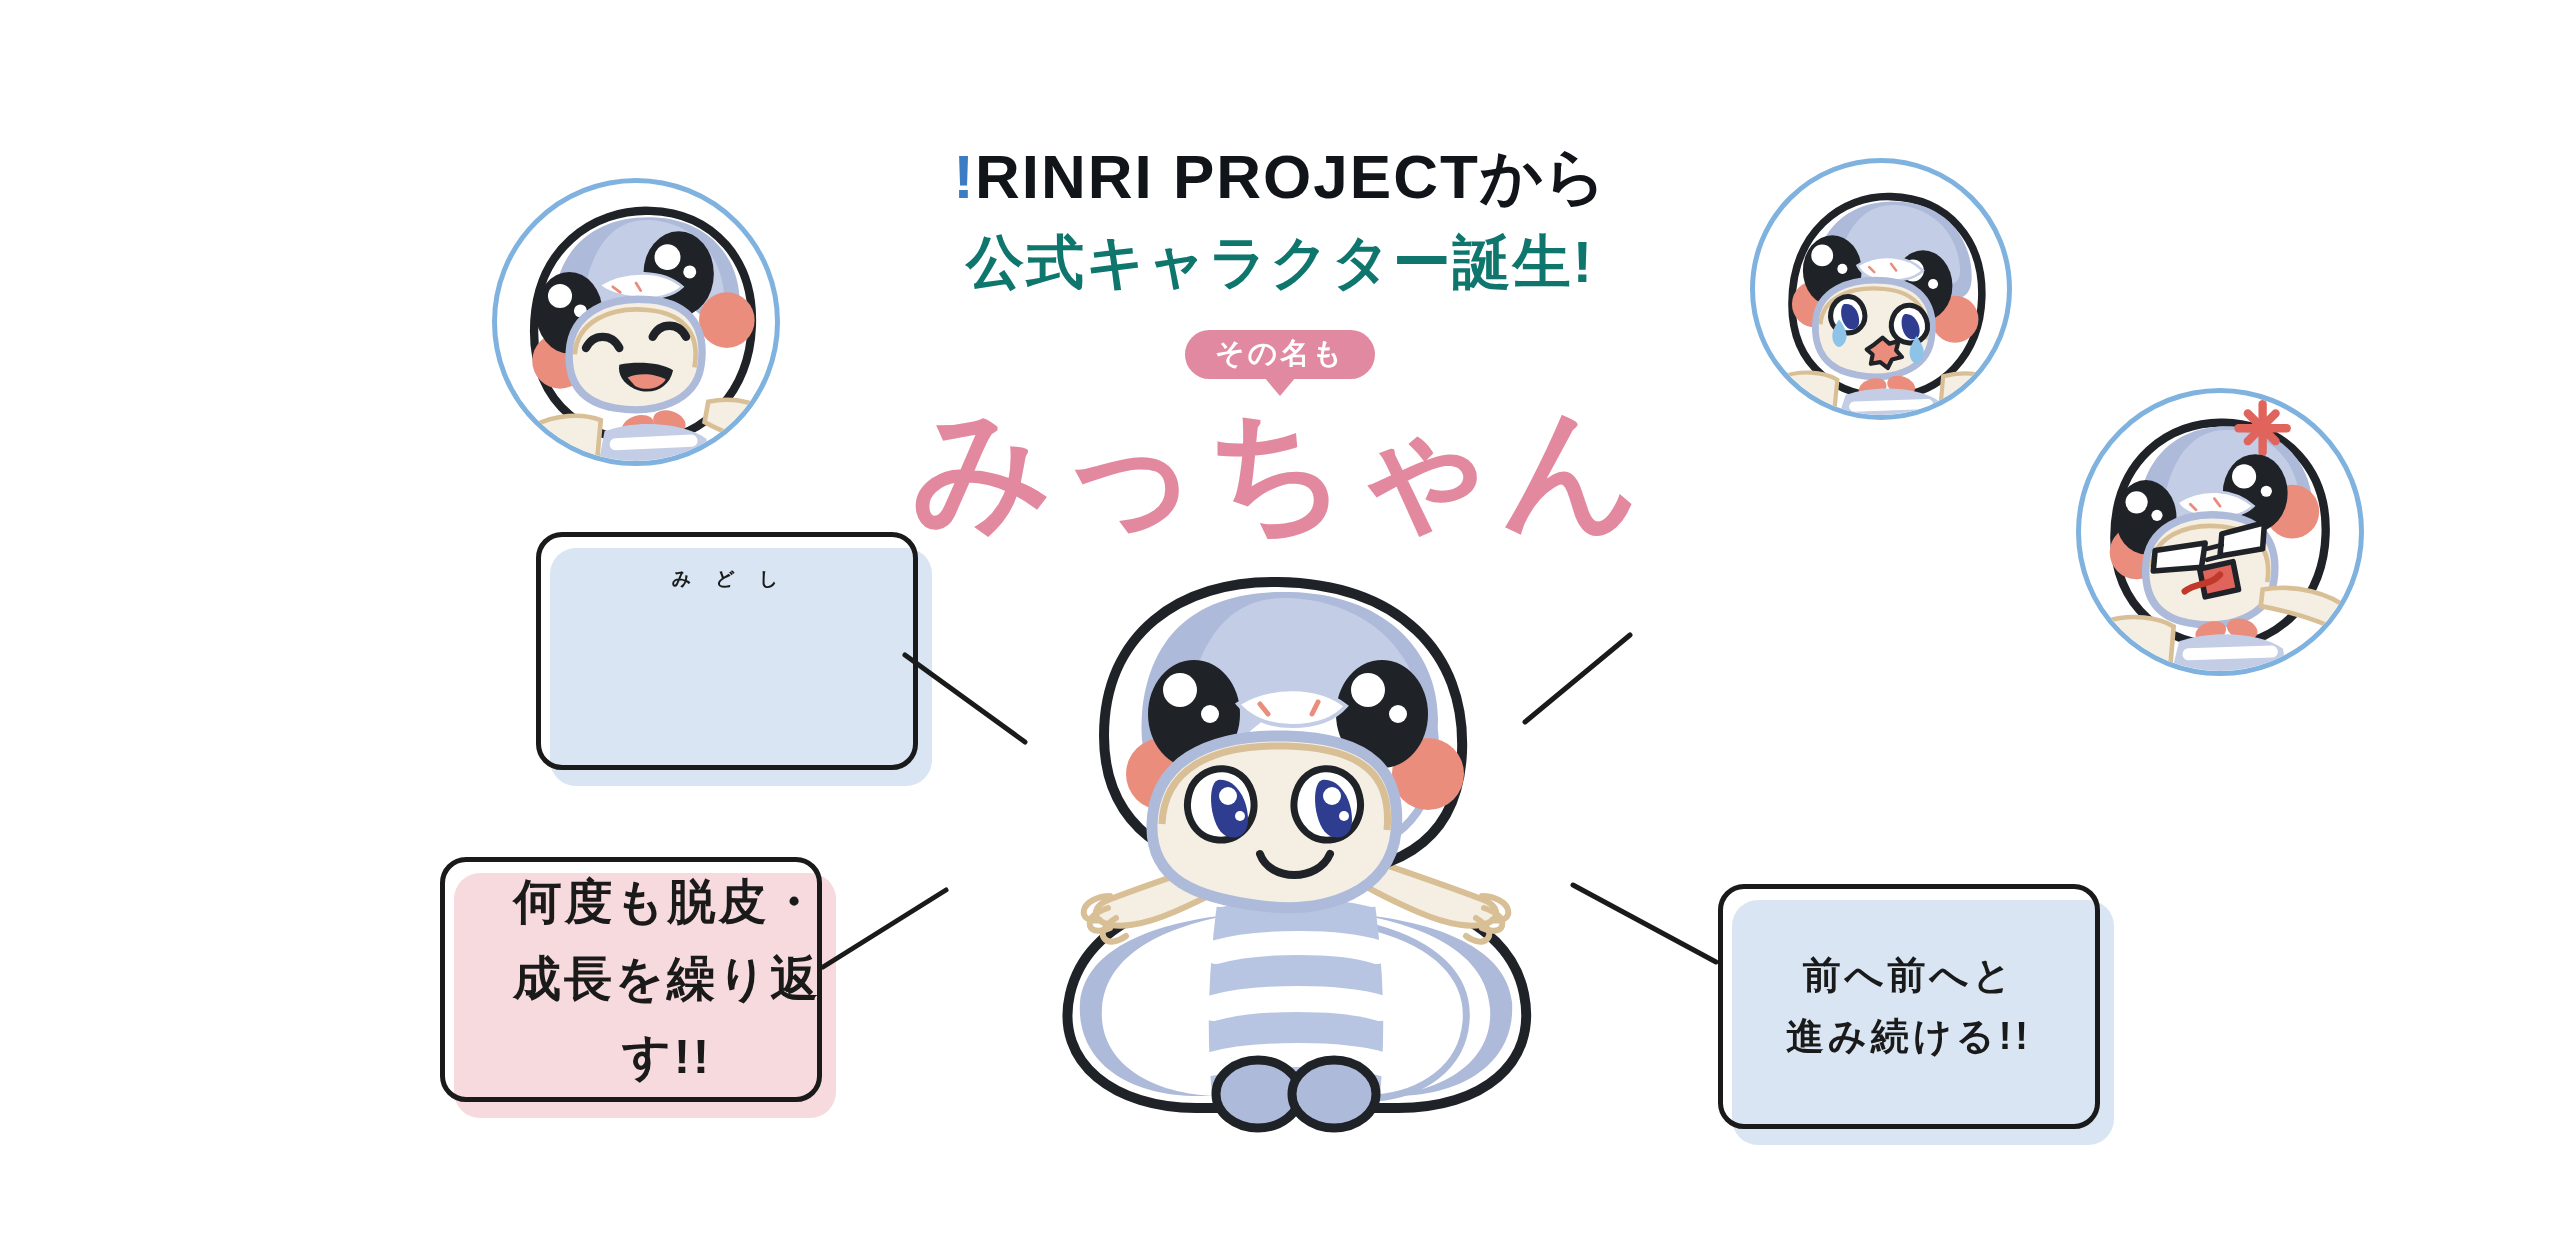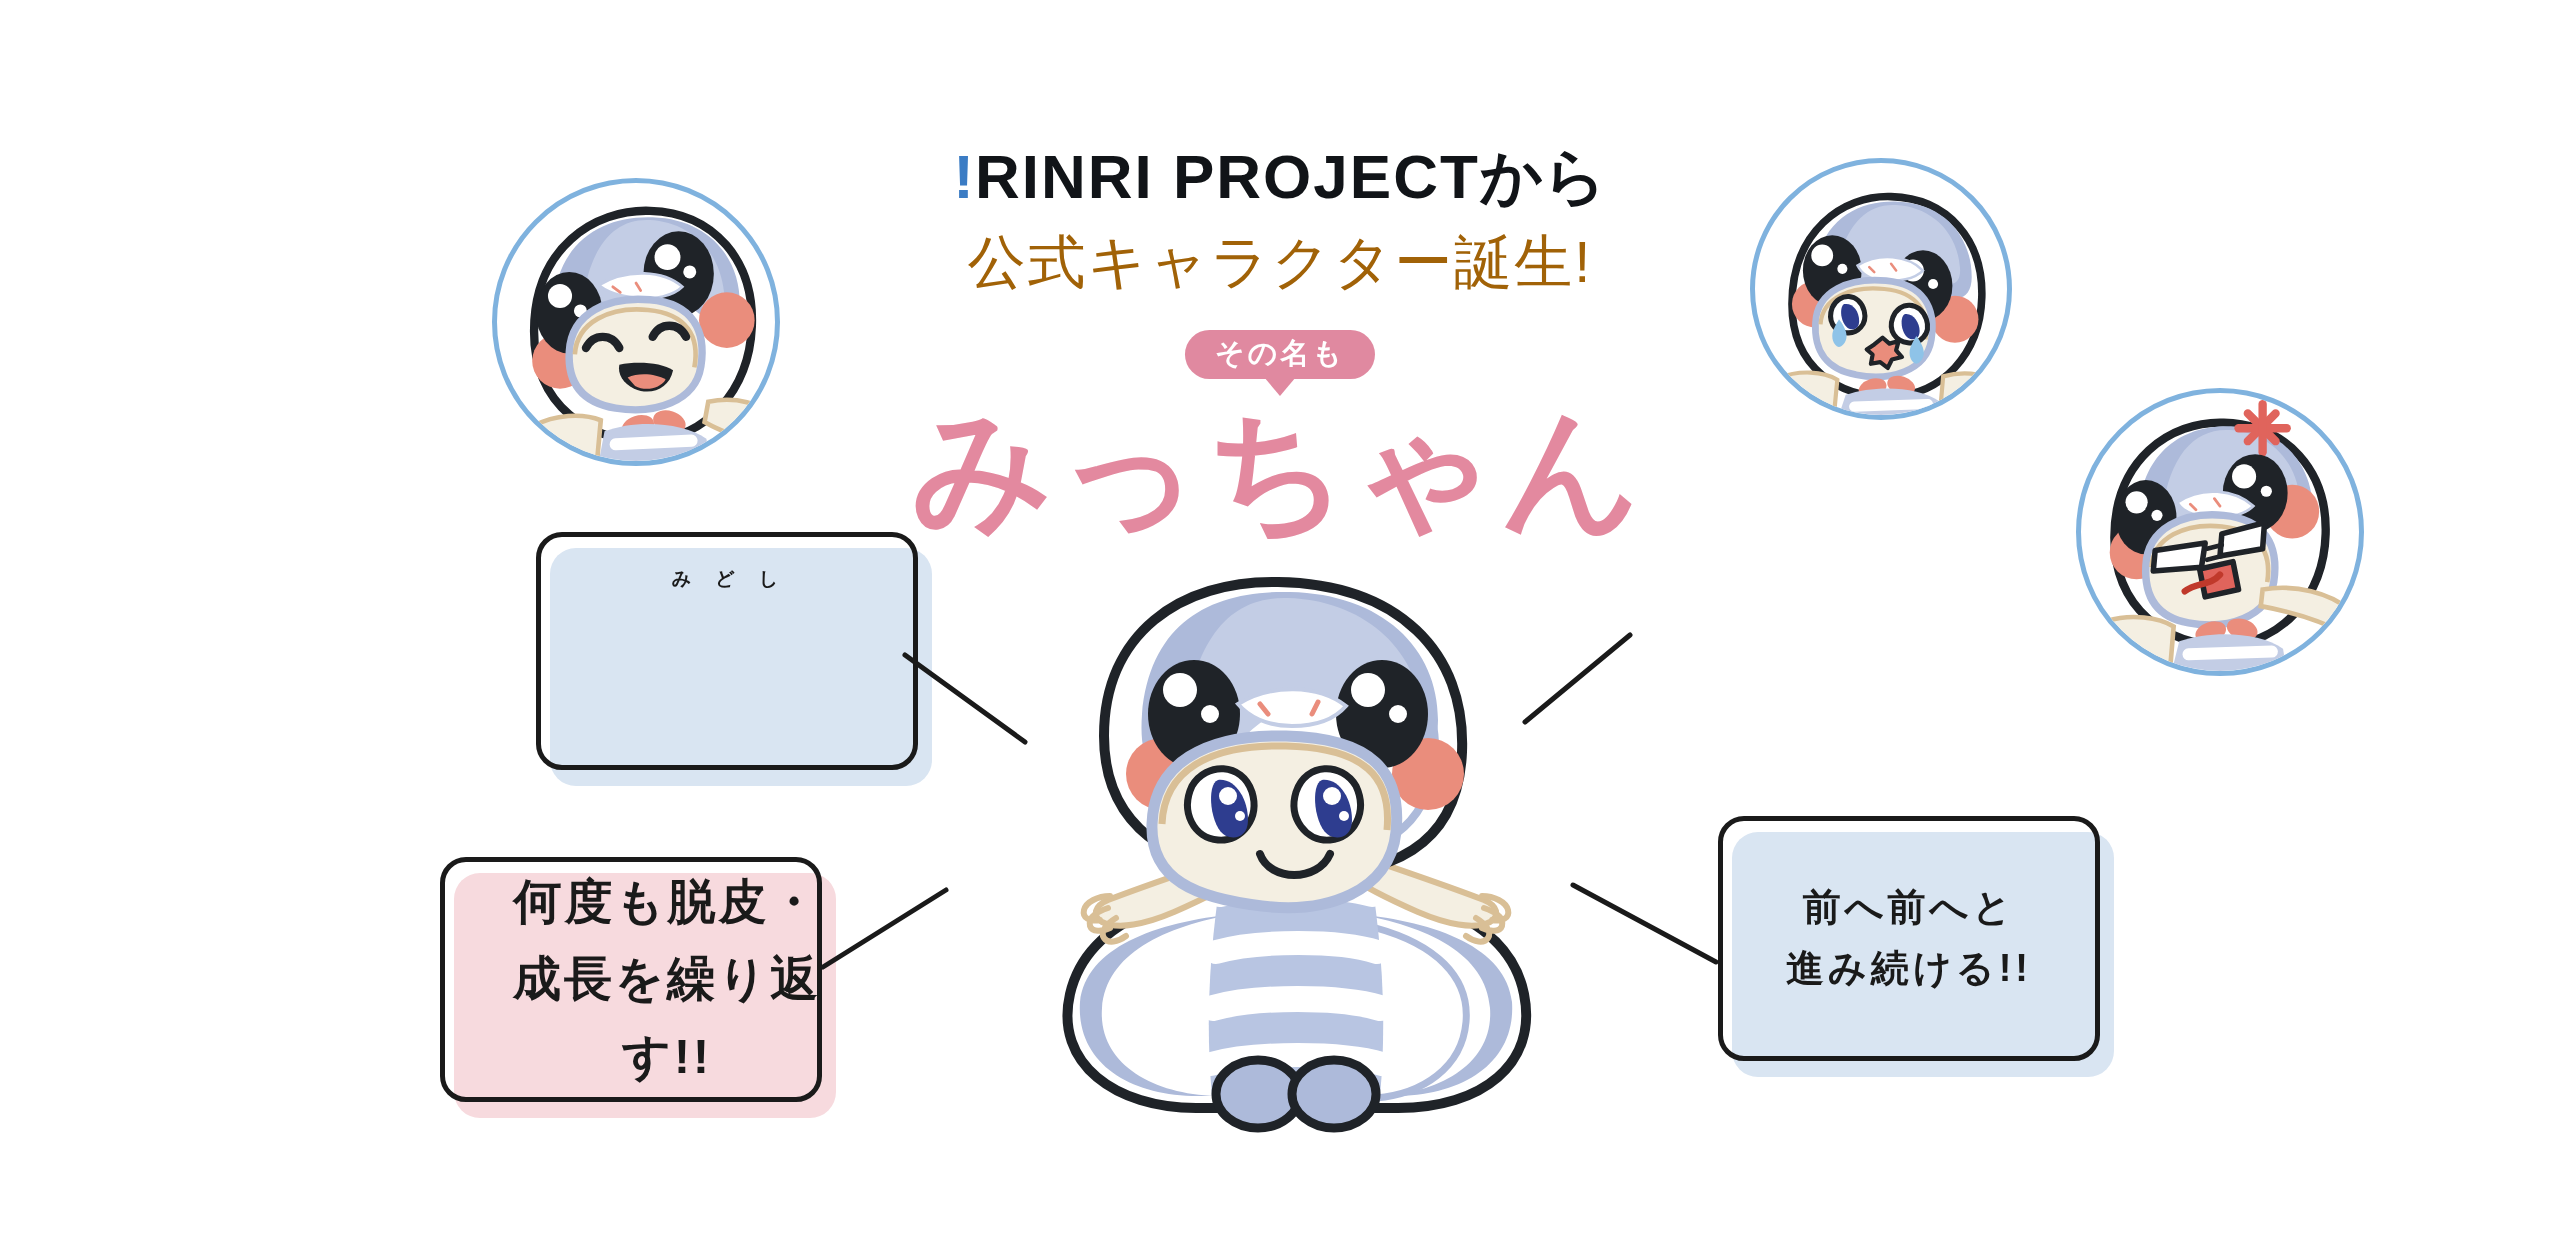--- a/index.html
+++ b/index.html
@@ -20,22 +20,22 @@
     font-size:62px;font-weight:bold;letter-spacing:1px;
     color:#111418;line-height:1;
   }
   .logo-bang{color:#3b7cc4;font-weight:bold;}
   .logo-main{font-weight:bold;letter-spacing:2px;}
   .logo-suffix{font-weight:bold;letter-spacing:0px;}
 
   .sub-line{
     position:absolute;left:50%;top:233px;transform:translateX(-50%);
     white-space:nowrap;
-    font-size:58px;font-weight:normal;letter-spacing:2px;
-    color:#a16207;line-height:1;
+    font-size:58px;font-weight:bold;letter-spacing:2px;
+    color:#0f766e;line-height:1;
   }
 
   
   .badge-wrap{position:absolute;left:50%;top:330px;transform:translateX(-50%);}
   .badge{
     background:#e089a0;color:#fff;
     border-radius:28px;
     padding:9px 30px 11px 30px;
     font-size:29px;font-weight:bold;letter-spacing:3px;
     line-height:1;white-space:nowrap;
@@ -318,21 +318,21 @@
   <div class="bubble pink" style="left:440px;top:857px;width:382px;height:245px;">
     <div class="shadow"></div>
     <div class="box"></div>
     <div class="txt" style="font-size:48px;letter-spacing:3px;margin-left:36px;">何度も脱皮・
 成長を繰り返す!!</div>
   </div>
   <svg class="tail" style="left:818px;top:885px;width:160px;height:110px;">
     <line x1="5" y1="82" x2="128" y2="5"></line>
   </svg>
 
-  <div class="bubble blue" style="left:1718px;top:816px;width:382px;height:245px;">
+  <div class="bubble blue" style="left:1718px;top:884px;width:382px;height:245px;">
     <div class="shadow"></div>
     <div class="box"></div>
     <div class="txt" style="font-size:38px;letter-spacing:4px;">前へ前へと
 進み続ける!!</div>
   </div>
   <svg class="tail" style="left:1568px;top:880px;width:160px;height:110px;">
     <line x1="148" y1="82" x2="5" y2="5"></line>
   </svg>
 
 </div>

